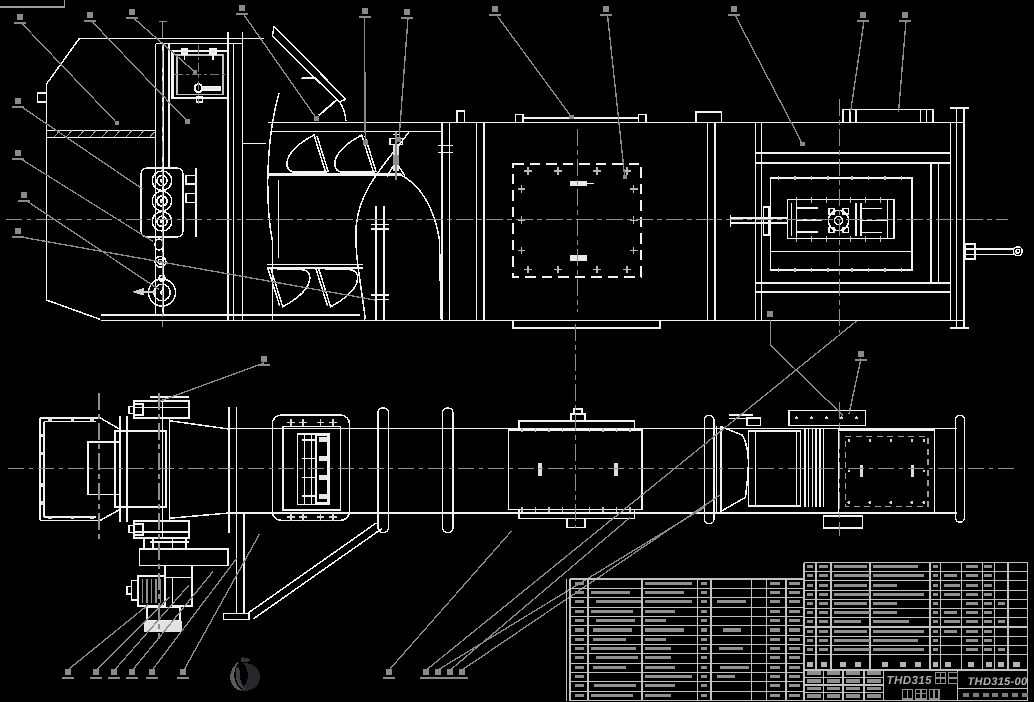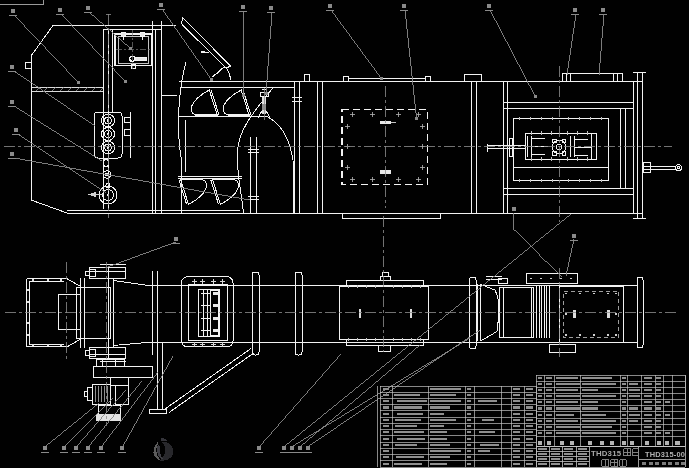--- a/index.html
+++ b/index.html
@@ -1,16 +1,16 @@
 <!DOCTYPE html>
 <html><head>
 <meta charset="utf-8">
 <style>
 html,body{margin:0;padding:0;background:#000;}
-#sheet{position:relative;width:689px;height:468px;background:#010101;overflow:hidden;font-family:"Liberation Sans",sans-serif;}
+#sheet{position:relative;width:689px;height:468px;background:#010101;overflow:hidden;font-family:"Liberation Sans",sans-serif;font-style:italic;}
 svg{position:absolute;left:0;top:0;}
 </style>
 </head>
 <body>
 
 <div id="sheet">
 <svg width="689" height="468" viewBox="0 0 689 468" fill="none" stroke-linecap="butt" shape-rendering="crispEdges">
 
 <rect x="0" y="0" width="689" height="468" fill="#010101" stroke="none"></rect>
 

